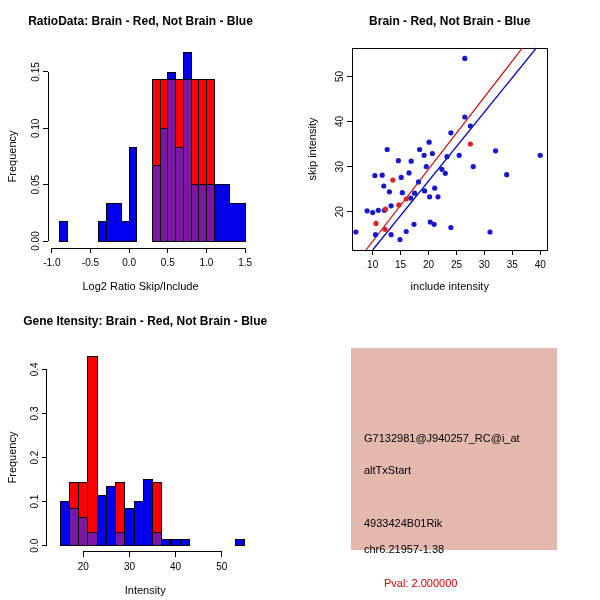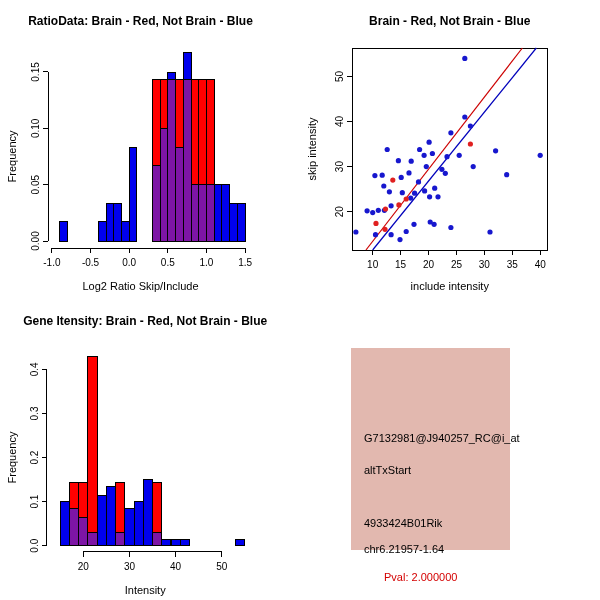--- a/index.html
+++ b/index.html
@@ -3,21 +3,21 @@
 <meta charset="utf-8">
 <style>
   html,body{margin:0;padding:0;background:#ffffff;}
   body{width:600px;height:600px;position:relative;font-family:"Liberation Sans",sans-serif;overflow:hidden;}
   .panel{position:absolute;width:300px;height:300px;}
   #panel-ratio-hist{left:0;top:0;}
   #panel-scatter{left:300px;top:0;}
   #panel-gene-hist{left:0;top:300px;}
   #panel-info{left:300px;top:300px;}
   svg text{font-family:"Liberation Sans",sans-serif;}
-  .info-box{position:absolute;left:51px;top:48px;width:159px;height:202px;}
+  .info-box{position:absolute;left:51px;top:48px;width:206px;height:202px;}
   .info-line{position:absolute;left:13px;font-size:11px;white-space:pre;}
 </style>
 </head>
 <body style="background: rgb(255, 255, 255);">
 
 <div class="panel" id="panel-ratio-hist">
   <svg id="svg-ratio-hist" width="300" height="300">
       <g shape-rendering="crispEdges">
         <rect x="152.4" y="79.9" width="7.7" height="161.1" fill="#ff0000" stroke="#000" stroke-width="1"></rect>
         <rect x="160.1" y="79.9" width="7.7" height="161.1" fill="#ff0000" stroke="#000" stroke-width="1"></rect>
@@ -225,16 +225,16 @@
       <text x="145.2" y="293.7" font-size="11" fill="#000" text-anchor="middle">Intensity</text>
       <text x="16" y="157.52022471910112" font-size="11" fill="#000" text-anchor="middle" transform="rotate(-90 16 157.52022471910112)">Frequency</text>
     </svg>
 </div>
 
 <div class="panel" id="panel-info">
   <div class="info-box" id="info-box" style="background: rgb(226, 184, 175);">
     <div class="info-line" style="top: 84px; color: rgb(0, 0, 0);">G7132981@J940257_RC@i_at</div>
     <div class="info-line" style="top: 116px; color: rgb(0, 0, 0);">altTxStart</div>
     <div class="info-line" style="top: 169px; color: rgb(0, 0, 0);">4933424B01Rik</div>
-    <div class="info-line" style="top: 195px; color: rgb(0, 0, 0);">chr6.21957-1.64</div>
-    <div class="info-line" style="top: 223px; color: rgb(212, 0, 0); padding-left: 20px;">Pval: 2.000000</div>
+    <div class="info-line" style="top: 195px; color: rgb(0, 0, 0);">chr6.21957-1.38</div>
+    <div class="info-line" style="top: 229px; color: rgb(212, 0, 0); padding-left: 20px;">Pval: 2.000000</div>
   </div>
 </div>
 
 </body></html>

